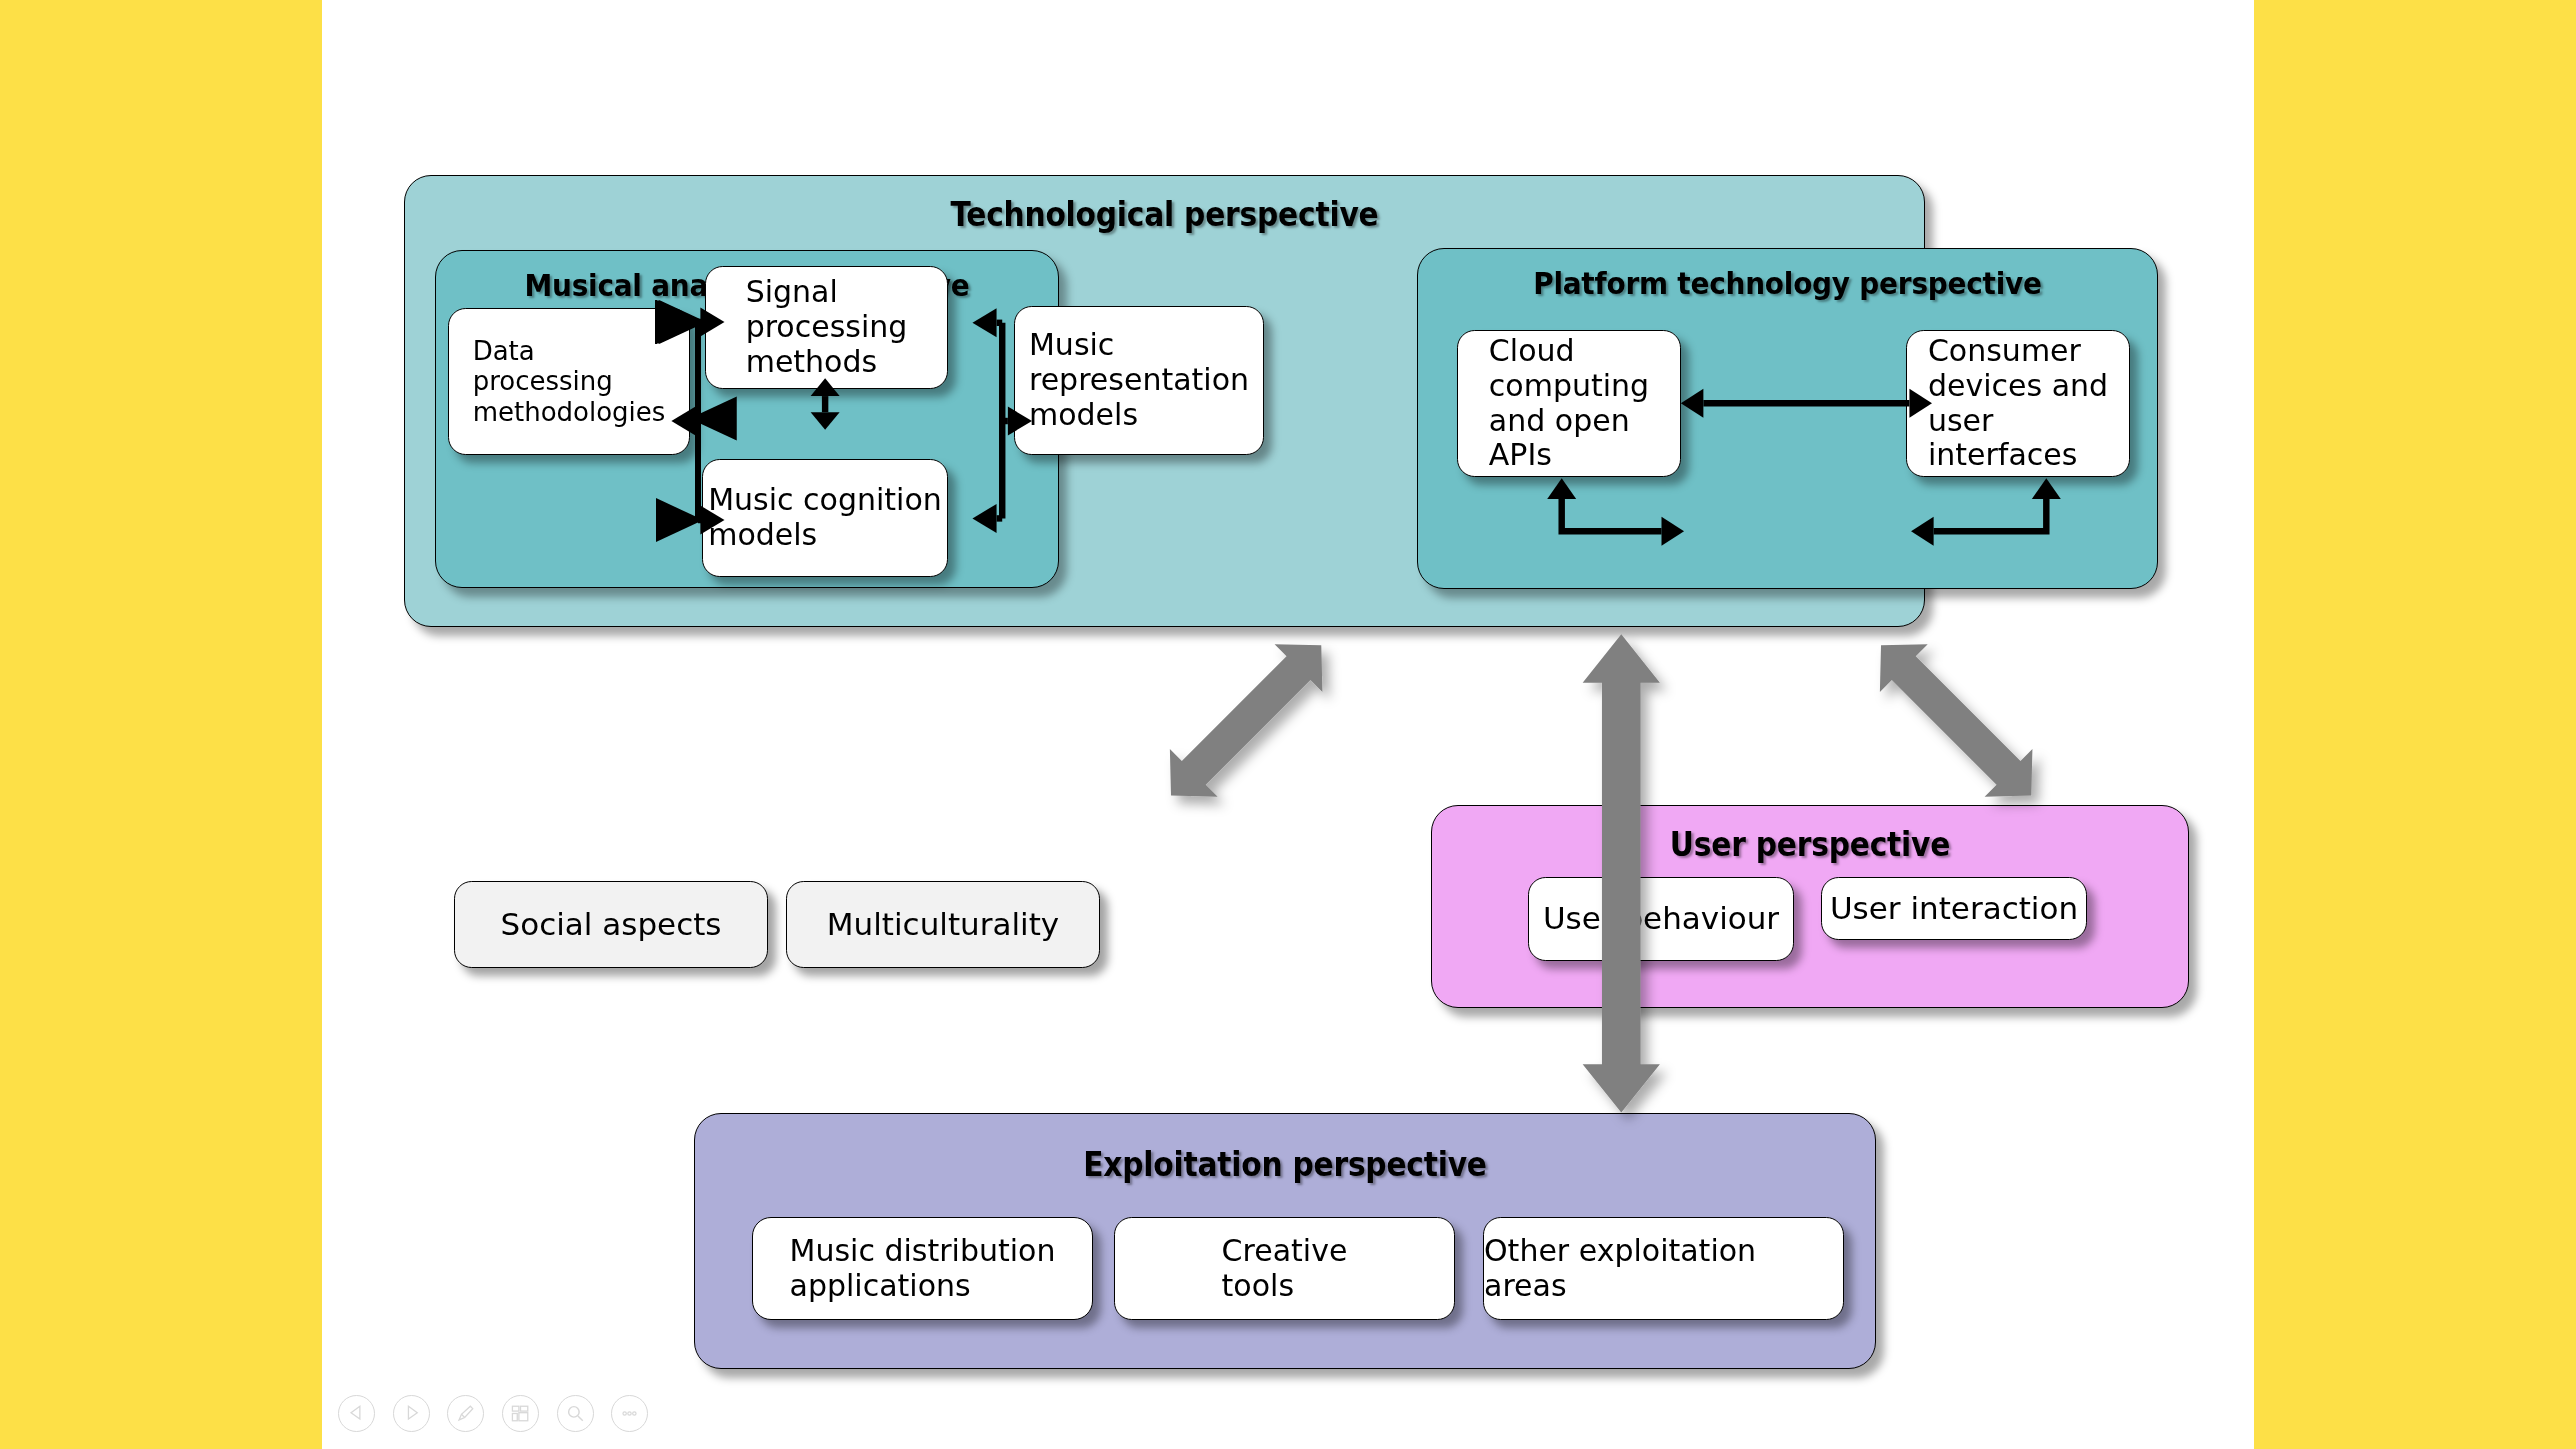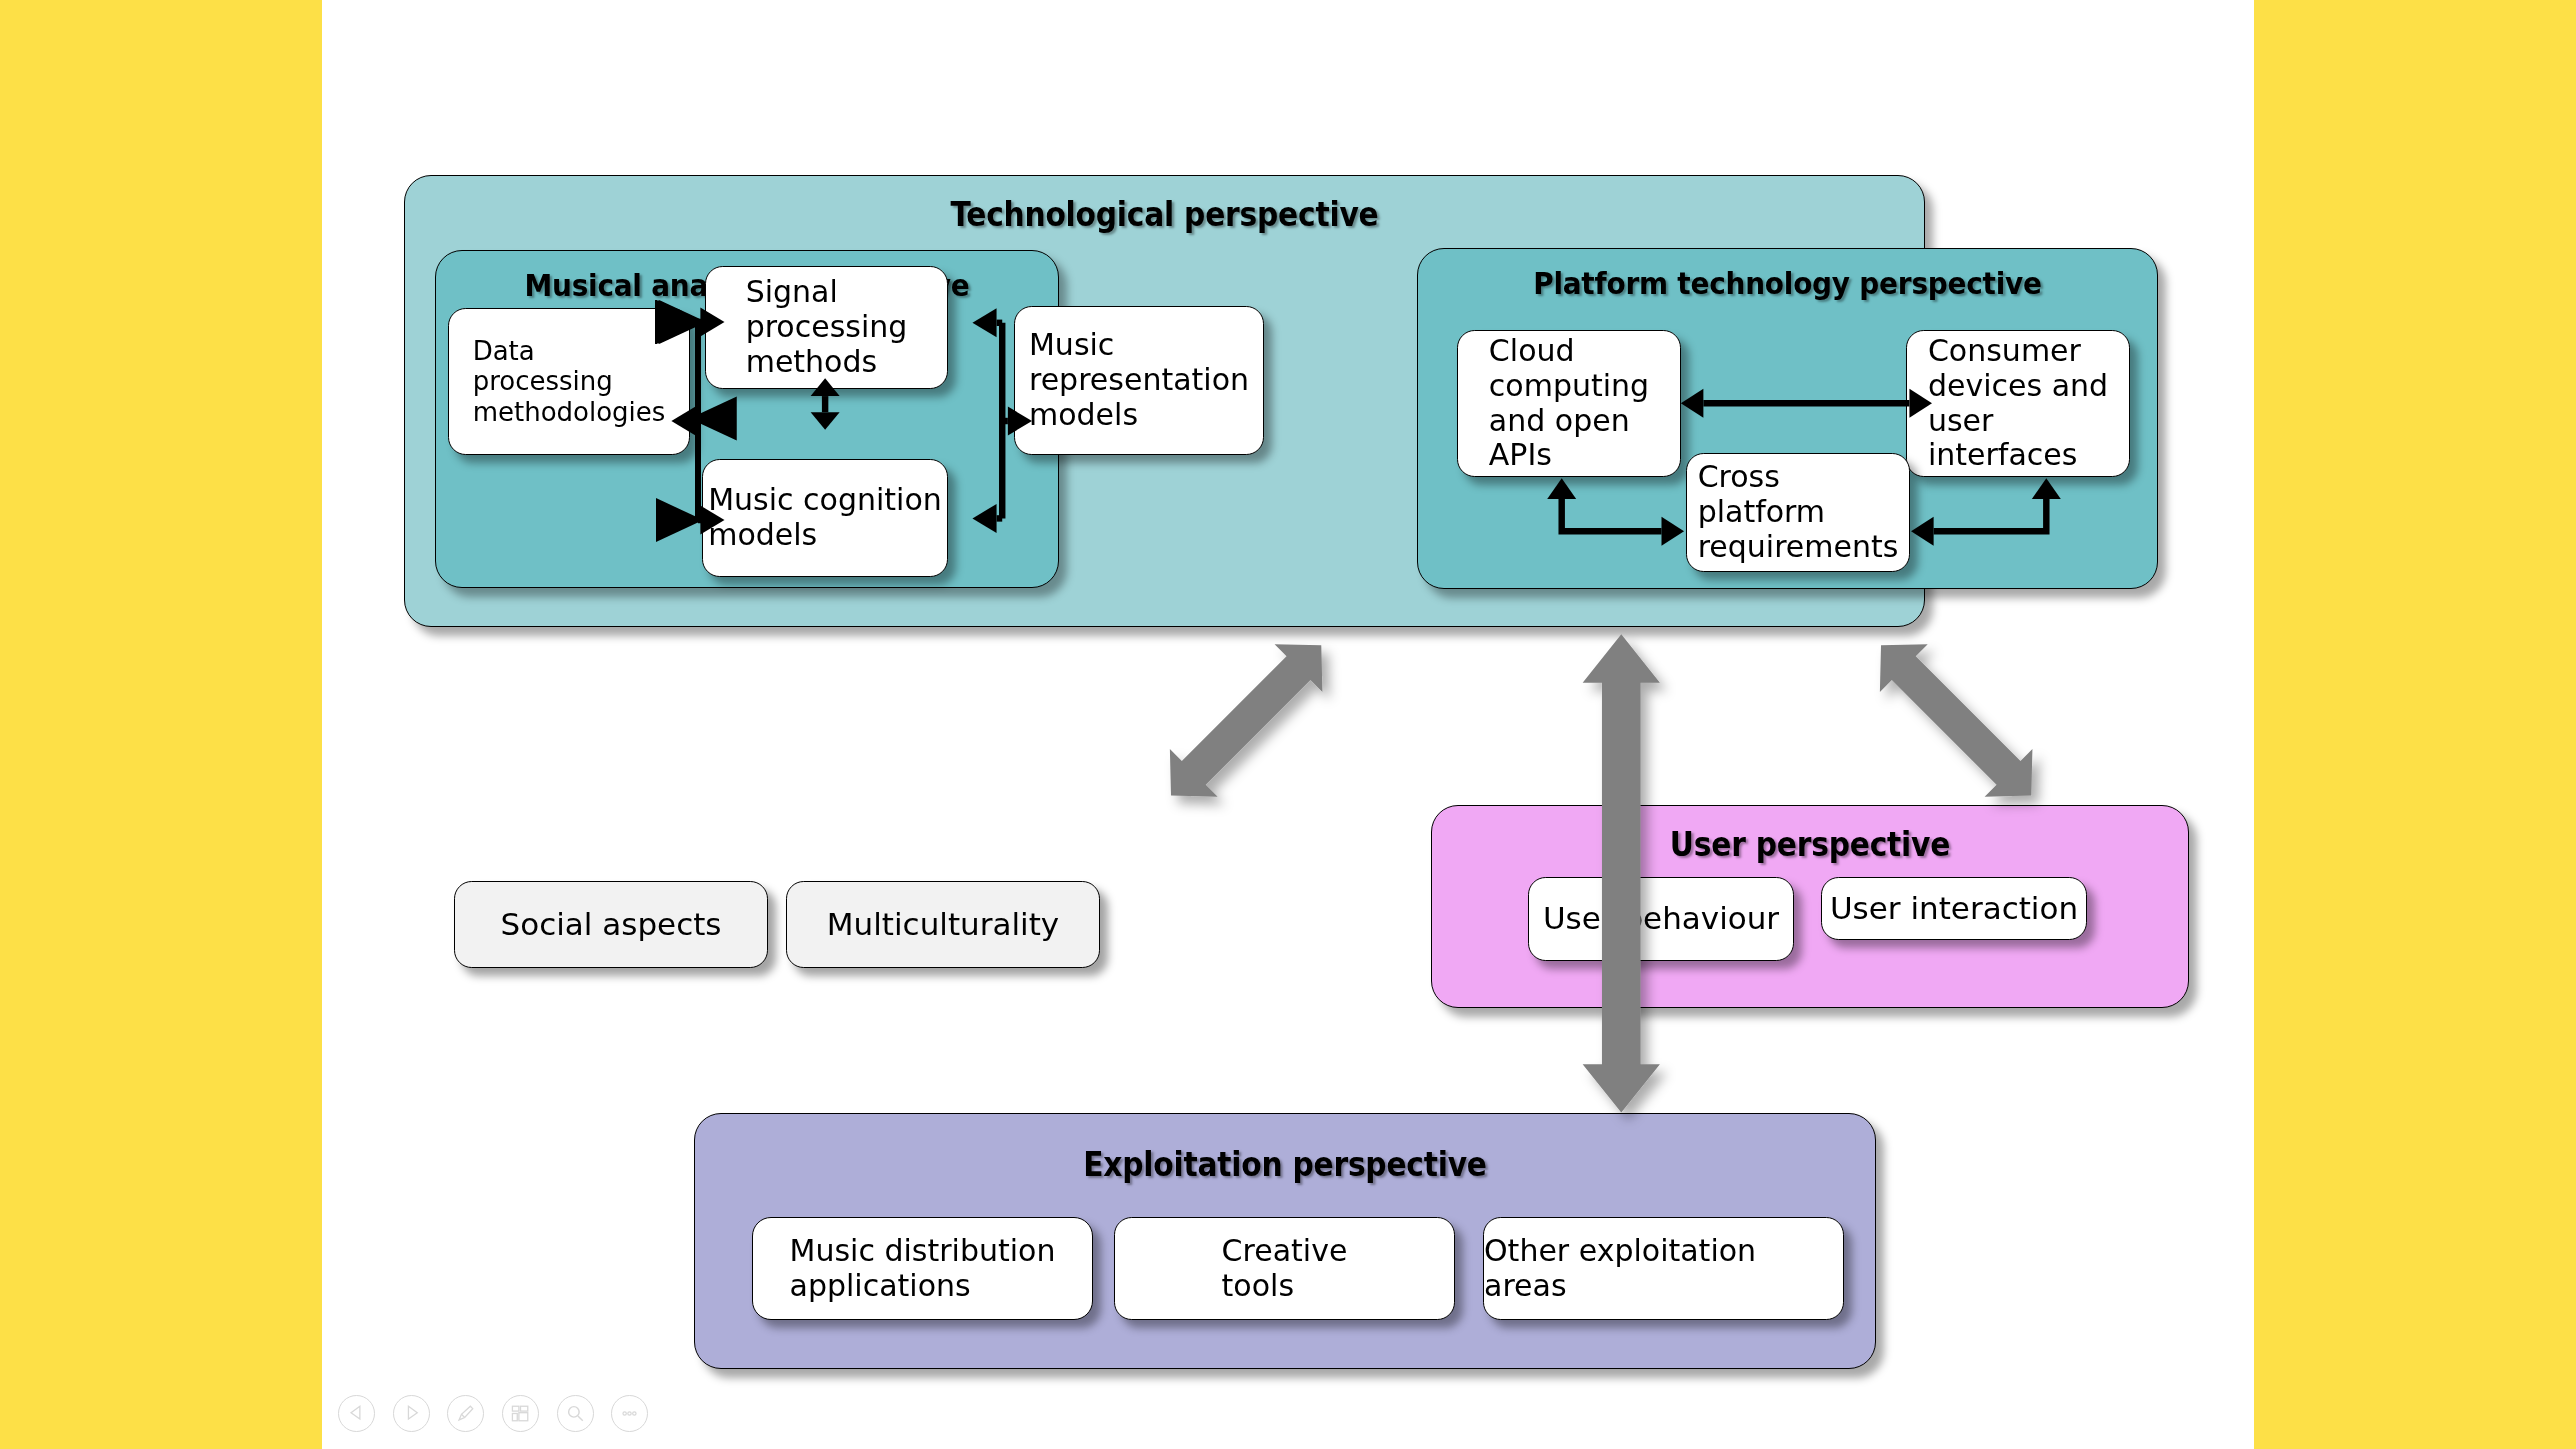--- a/index.html
+++ b/index.html
@@ -125,23 +125,20 @@
     <div class="leaf" style="left:1135px; top:330px; width:224px; height:147px; font-size:30px;">Cloud
 computing
 and open
 APIs</div>
 
     <div class="leaf" style="left:1584px; top:330px; width:224px; height:147px; font-size:30px;">Consumer
 devices and
 user
 interfaces</div>
 
-    <div class="leaf" style="left:1364px; top:453px; width:224px; height:119px; font-size:30px;">Cross
-platform
-requirements</div>
 
 
     <div class="leaf grey" style="left:132px; top:881px; width:314px; height:87px; font-size:31px;">Social aspects</div>
 
     <div class="leaf grey" style="left:464px; top:881px; width:314px; height:87px; font-size:31px;">Multiculturality</div>
 
     <div class="panel" id="user-box" style="left:1109px; top:805px; width:758px; height:203px;">
       <div class="panel-title" style="top:19.3px; font-size:33px;">User perspective</div>
     </div>
 

